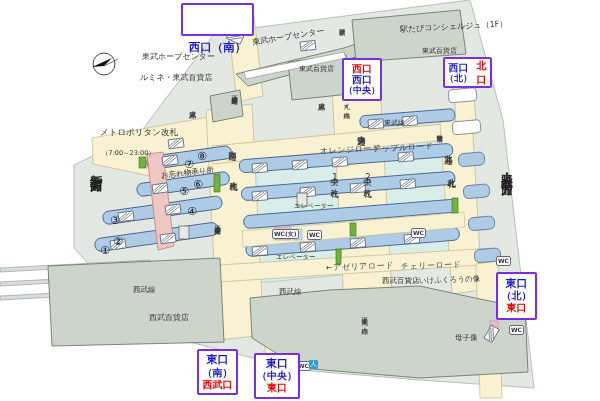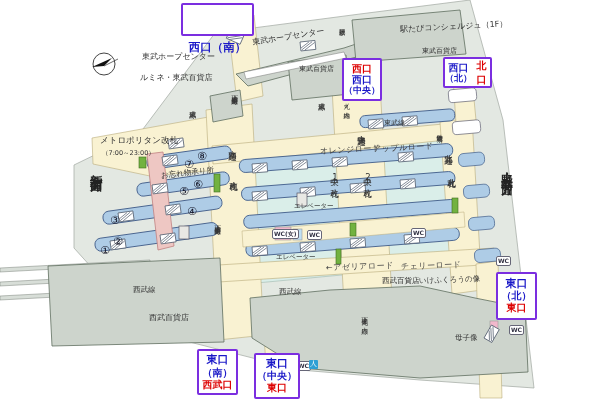--- a/index.html
+++ b/index.html
@@ -154,21 +154,21 @@
     </g>
   </svg>
 
   <div class="lbl" style="left:142px;top:53px;">東武ホープセンター</div>
   <div class="lbl" style="left:140px;top:74px;">ルミネ・東武百貨店</div>
   <div class="lbl" style="left:252px;top:33px;transform:rotate(-9deg);">東武ホープセンター</div>
   <div class="lbl" style="left:400px;top:23px;transform:rotate(-3deg);">駅たびコンシェルジュ（1F）</div>
   <div class="lbl s7" style="left:422px;top:48px;">東武百貨店</div>
   <div class="lbl s7" style="left:299px;top:66px;">東武百貨店</div>
 
-  <div class="lbl s85" style="left:100px;top:136px;">メトロポリタン改札</div>
+  <div class="lbl s85" style="left:100px;top:128px;">メトロポリタン改札</div>
   <div class="lbl s65" style="left:102px;top:150px;">（7:00～23:00）</div>
   <div class="lbl s75" style="left:161px;top:169px;transform:rotate(-6deg);">お忘れ物承り所</div>
 
   <div class="lbl dir v" style="left:90px;top:164px;">新宿方面</div>
   <div class="lbl dir v" style="left:501px;top:163px;font-size:11.5px;">上野・赤羽方面</div>
 
   <div class="lbl v s7" style="left:188px;top:105px;">東武線</div>
   <div class="lbl v s65" style="left:231px;top:90px;">地下鉄有楽町線</div>
   <div class="lbl v s6" style="left:339px;top:24px;">地下鉄駅</div>
   <div class="lbl v s7" style="left:317px;top:97px;">東武線</div>

